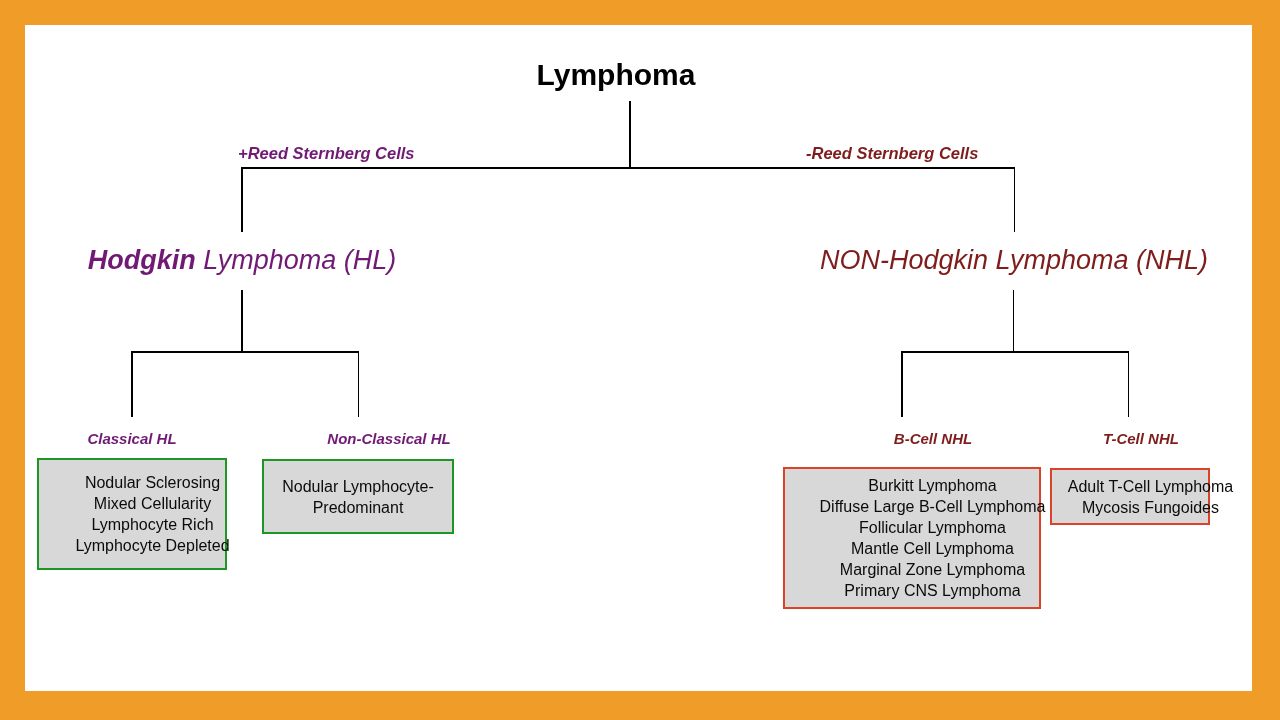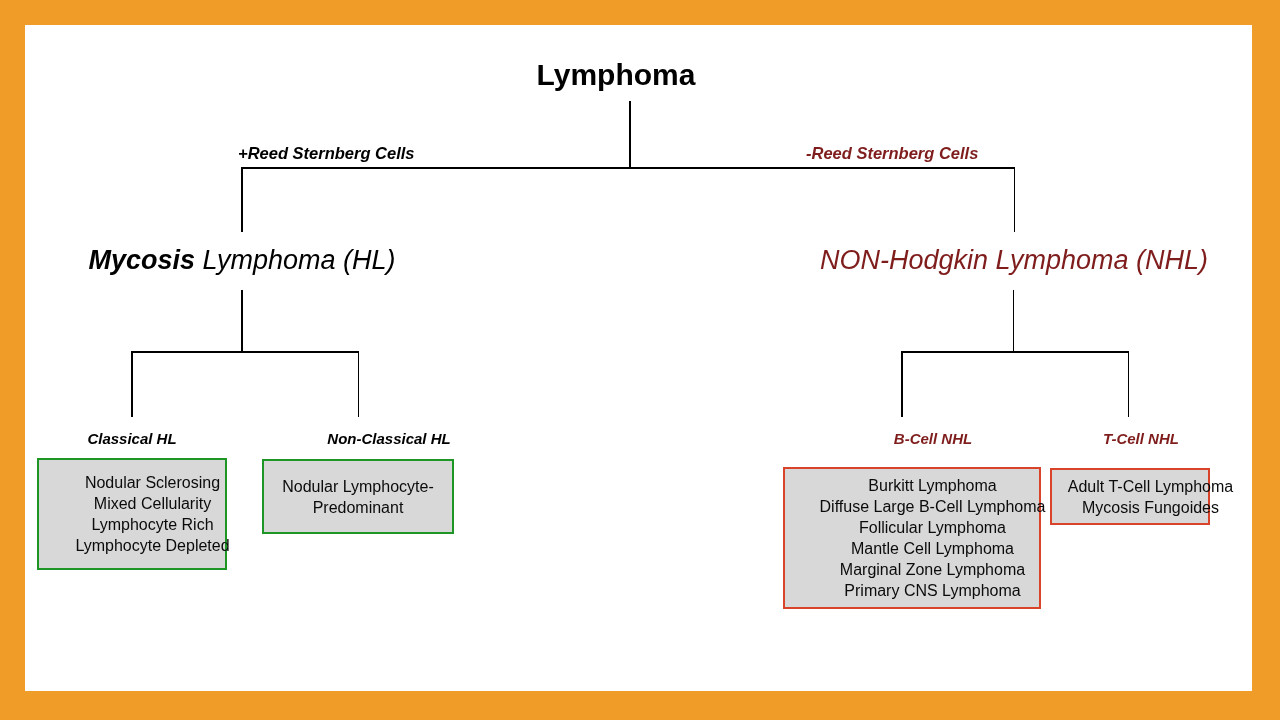--- a/index.html
+++ b/index.html
@@ -60,21 +60,21 @@
     justify-content: center;
     align-items: center;
     text-align: center;
     font-size: 16px;
     line-height: 21px;
     color: #0b0b0b;
     padding-left: 41px;
   }
   .box .box-line { display: block; }
   .box.nowrap .box-line { white-space: nowrap; }
-  .green  { color: #000000; }
+  .green  { color: #701a75; }
   .red    { color: #7f1d1d; }
   .green-border { border-color: #1e9626; }
   .red-border   { border-color: #d9432a; }
 </style>
 </head>
 <body>
 
 <div class="stage">
   <div class="panel"></div>
 
@@ -82,21 +82,21 @@
 
   <div class="line" style="left:629px; top:101px; width:1.5px; height:66px;"></div>
   <div class="line" style="left:241px; top:167px; width:774px; height:1.5px;"></div>
   <div class="line" style="left:241px; top:167px; width:1.5px; height:65px;"></div>
   <div class="line" style="left:1013.5px; top:167px; width:1.5px; height:65px;"></div>
 
   <div class="branch-label green" style="left:238px; top:144px;">+Reed Sternberg Cells</div>
   <div class="branch-label red" style="left:806px; top:144px;">-Reed Sternberg Cells</div>
 
   <div class="heading green" style="left:242px; top:245px;">
-    <span class="bold">Mycosis</span><span> Lymphoma (HL)</span>
+    <span class="bold">Hodgkin</span><span> Lymphoma (HL)</span>
   </div>
 
   <div class="heading red" style="left:1014px; top:245px;">NON-Hodgkin Lymphoma (NHL)</div>
 
   <div class="line" style="left:241px; top:290px; width:1.5px; height:62px;"></div>
   <div class="line" style="left:131px; top:351px; width:228px; height:1.5px;"></div>
   <div class="line" style="left:131px; top:351px; width:1.5px; height:66px;"></div>
   <div class="line" style="left:357.5px; top:351px; width:1.5px; height:66px;"></div>
 
   <div class="line" style="left:1012.5px; top:290px; width:1.5px; height:62px;"></div>

